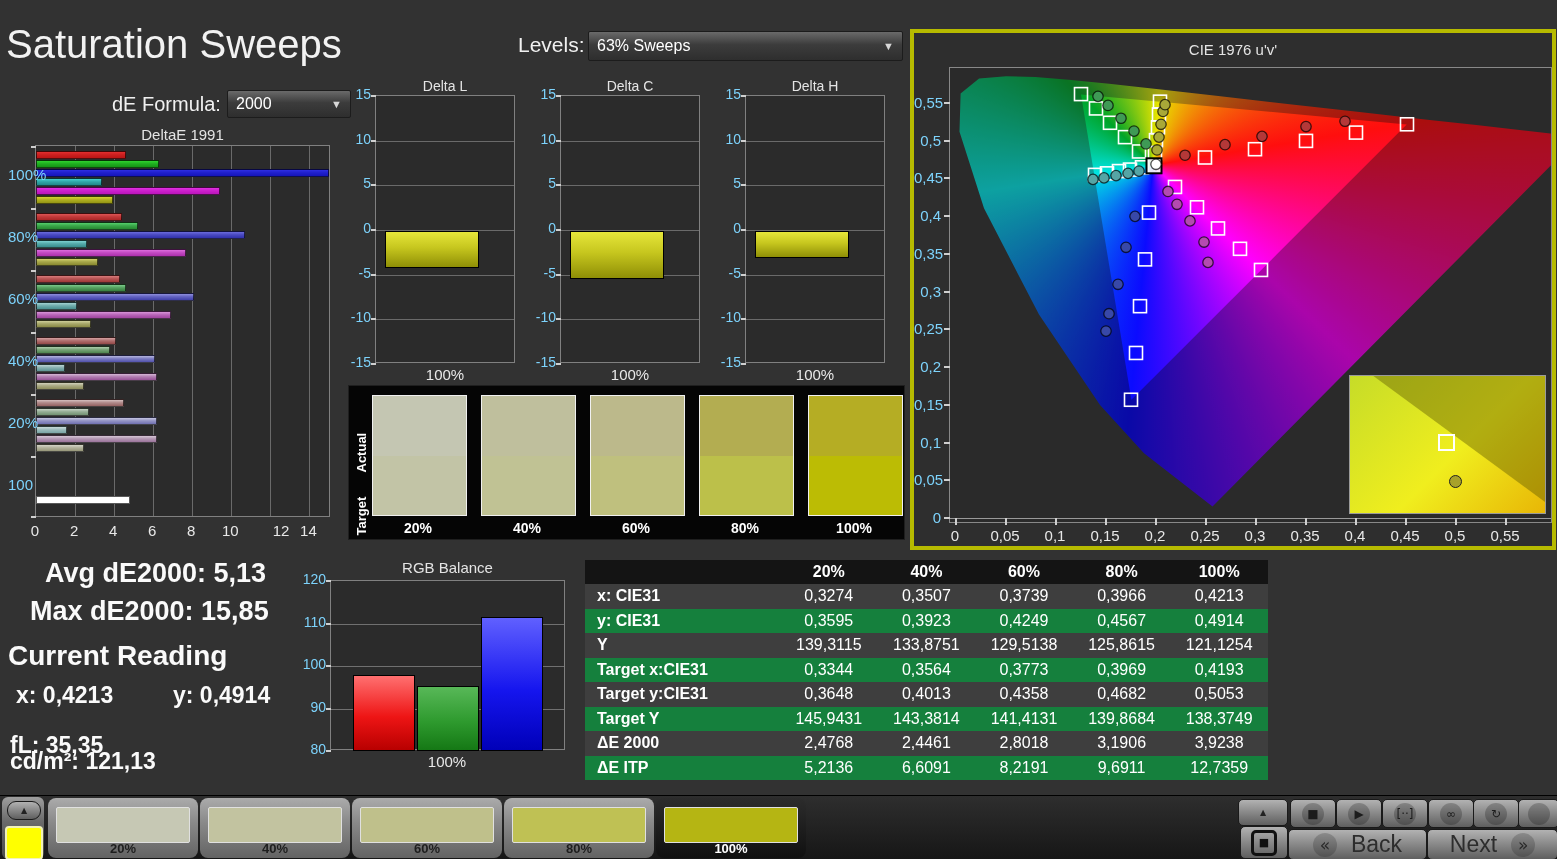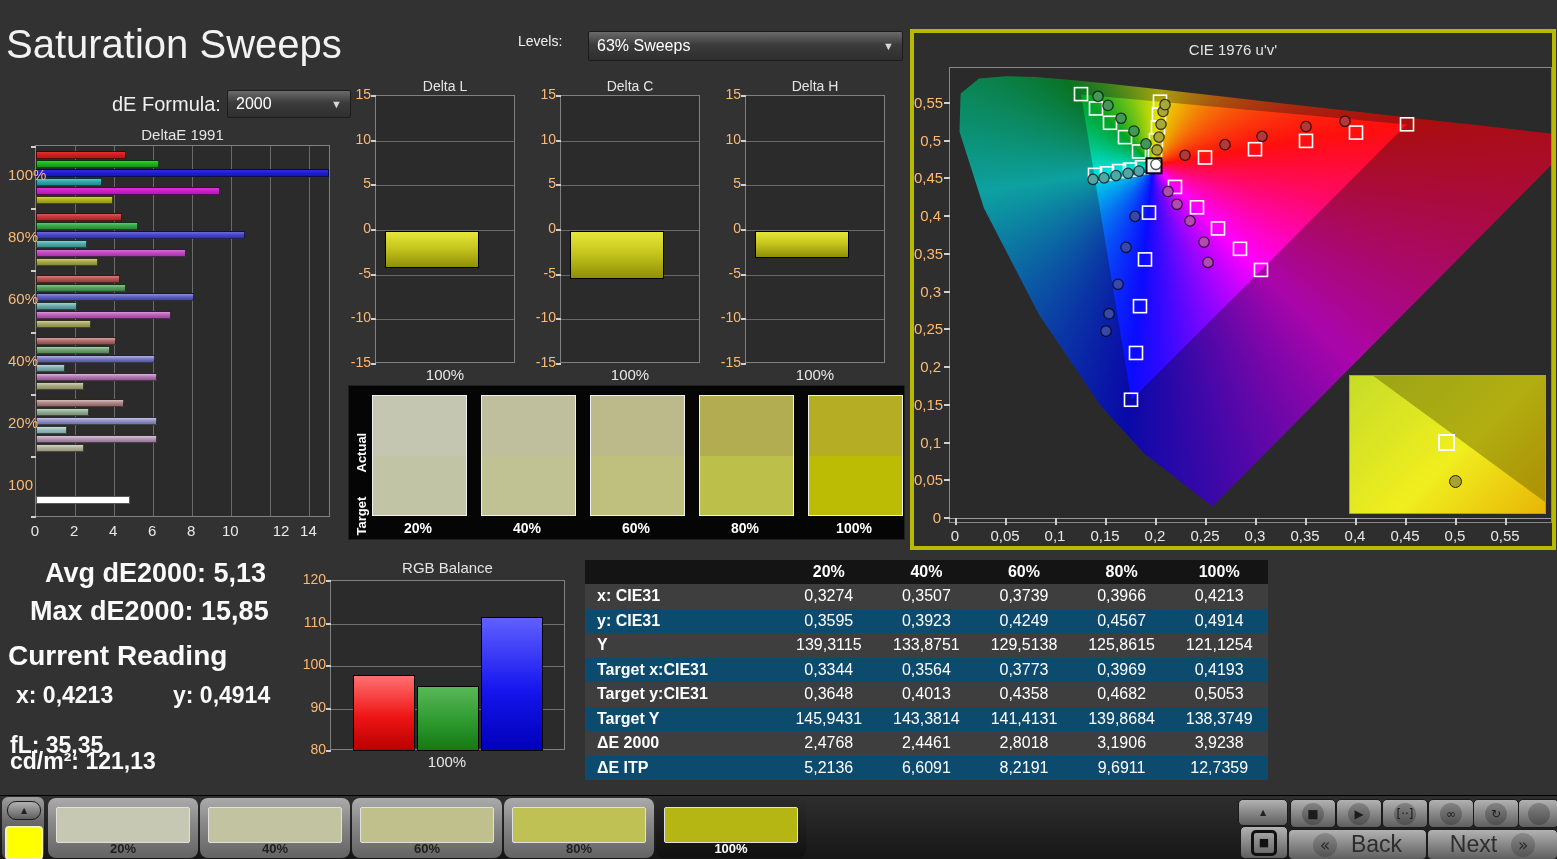--- a/index.html
+++ b/index.html
@@ -1,30 +1,30 @@
 <!DOCTYPE html>
 <html><head>
 <meta charset="utf-8">
 <style>
   html,body{margin:0;padding:0;background:#1a1a1a;}
   #app{position:relative;width:1557px;height:859px;background:#323232;overflow:hidden;
        font-family:"Liberation Sans",sans-serif;color:#eee;}
   .abs{position:absolute;}
   .page-title{font-size:40px;font-weight:300;color:#f2f2f2;letter-spacing:0px;}
-  .dd-label{font-size:14px;color:#f0f0f0;}
+  .dd-label{font-size:21px;color:#f0f0f0;}
   .dropdown{background:linear-gradient(180deg,#6a6a6a,#3c3c3c 45%,#2e2e2e);border:1px solid #1c1c1c;
             border-radius:2px;color:#fff;font-size:16px;display:flex;align-items:center;
             padding:0 8px;justify-content:space-between;cursor:pointer;}
   .dd-arrow{color:#d8d8d8;font-size:11px;margin-left:8px;}
   .chart-title{font-size:15px;color:#e4e4e4;text-align:center;}
   .plot{position:absolute;background:#2b2b2b;border:1px solid #808080;}
   .gridv{position:absolute;top:0;bottom:0;width:1px;background:#6a6a6a;}
   .gridh{position:absolute;left:0;right:0;height:1px;background:#5f5f5f;}
   .axis-num{position:absolute;font-size:15px;color:#e8e8e8;transform:translateX(-50%);}
-  .ylab{position:absolute;font-size:15px;color:#fdba74;text-align:right;}
+  .ylab{position:absolute;font-size:15px;color:#7dd3fc;text-align:right;}
   .tick{position:absolute;background:#cfcfcf;}
   .debar{position:relative;height:8px;margin-bottom:1px;border:1px solid rgba(0,0,0,.65);
          box-sizing:border-box;}
   .lch-bar{position:absolute;border:1px solid #000;
            background:linear-gradient(180deg,#e6e63a,#c6c61e 45%,#8f8f06);}
   .swatch-panel{background:#050505;border:1px solid #1f1f1f;}
   .rot-lab{position:absolute;color:#fff;font-size:13px;font-weight:bold;transform:rotate(-90deg);
            transform-origin:center;}
   .sw-label{position:absolute;color:#fff;font-size:14px;font-weight:bold;transform:translateX(-50%);}
   .cie-panel{background:#2e2e2e;border:4px solid #b6ba00;}
@@ -34,21 +34,21 @@
   .horseshoe-clip{clip-path:path("M262.5,438.5 L194,385.3 L150,337 L89,246.6 L34,140.3 L9.5,63.8 L10.6,25.5 L29.1,10.5 L56.1,8.2 L85.2,9.1 L118.7,11.7 L159.1,15.8 L208.6,21.3 L268.3,28.1 L337.5,35.9 L409.5,44 L475.1,51.4 L526.2,57.1 L629.4,68.7 Z");}
   .tri-clip{clip-path:path("M456.7,56.4 L131,26.5 L181.4,331.8 Z");}
   .summary-big{font-size:27px;font-weight:bold;color:#fafafa;}
   .summary-mid{font-size:28px;font-weight:bold;color:#fafafa;}
   .summary-small{font-size:23px;font-weight:bold;color:#fafafa;}
   .data-table{display:grid;grid-template-rows:24px repeat(8,24.5px);width:683px;
               font-size:16px;}
   .trow{display:grid;grid-template-columns:195px repeat(5,1fr);align-items:center;}
   .trow.head{background:#141414;font-weight:bold;}
   .trow.dark{background:#3e3e3e;}
-  .trow.light{background:#0c4a6e;}
+  .trow.light{background:#15803d;}
   .tcell{text-align:center;color:#fff;}
   .tlabel{text-align:left;padding-left:12px;font-weight:bold;color:#fff;}
   .bottom-bar{background:linear-gradient(180deg,#2e2e2e,#161616);border-top:1px solid #000;}
   .patch-btn{position:absolute;top:2px;width:150px;height:60px;border-radius:8px;
              background:linear-gradient(180deg,#ababab,#8a8a8a 40%,#636363);cursor:pointer;}
   .patch-btn.selected{background:linear-gradient(180deg,#2c2c2c,#101010);}
   .patch-chip{position:absolute;left:8px;right:8px;top:9px;height:34px;border:1px solid #e0e0e0;
               border-radius:2px;}
   .patch-label{position:absolute;left:0;right:0;bottom:2px;text-align:center;font-size:13px;
                font-weight:bold;color:#1e1e1e;}

